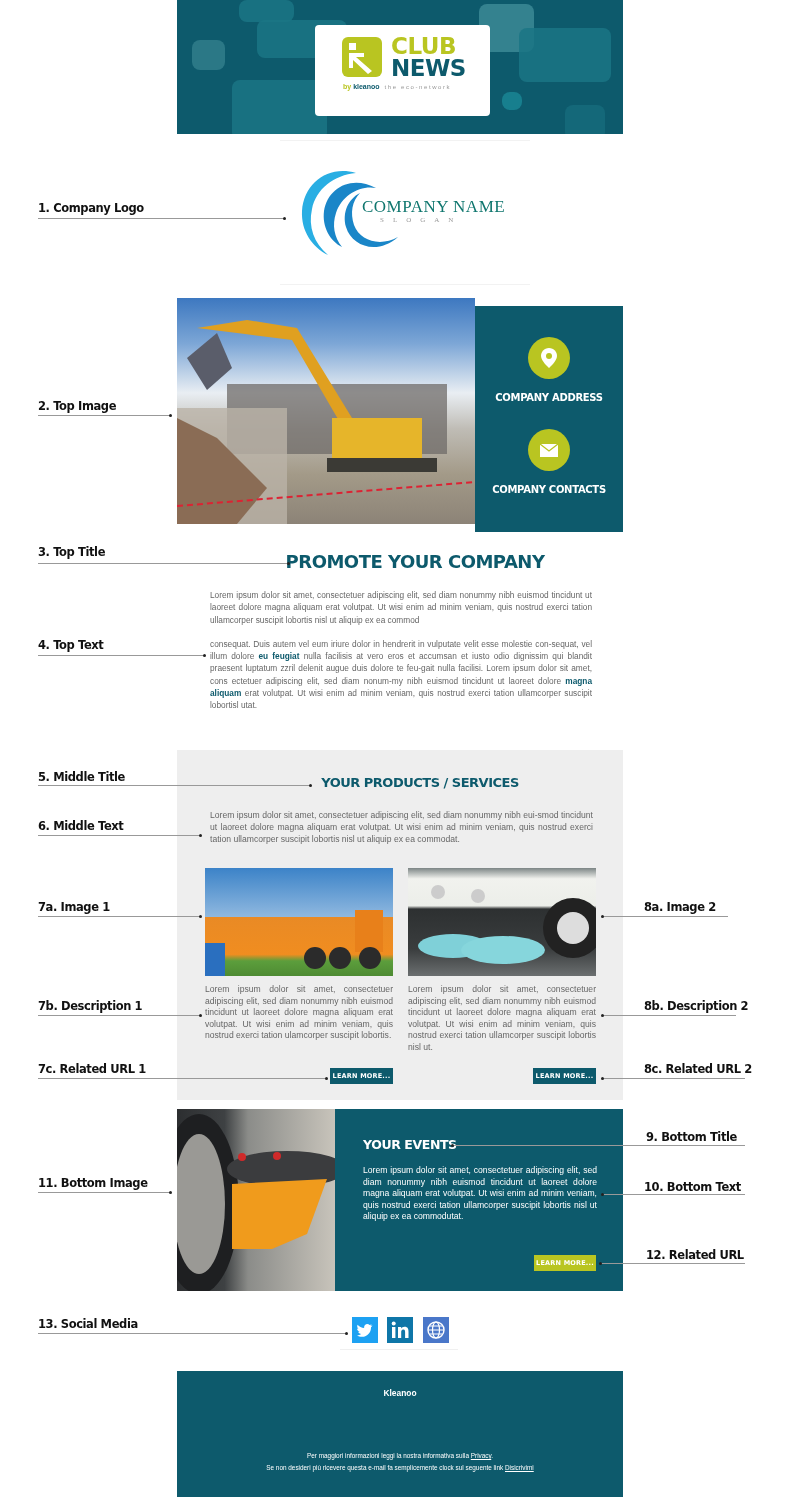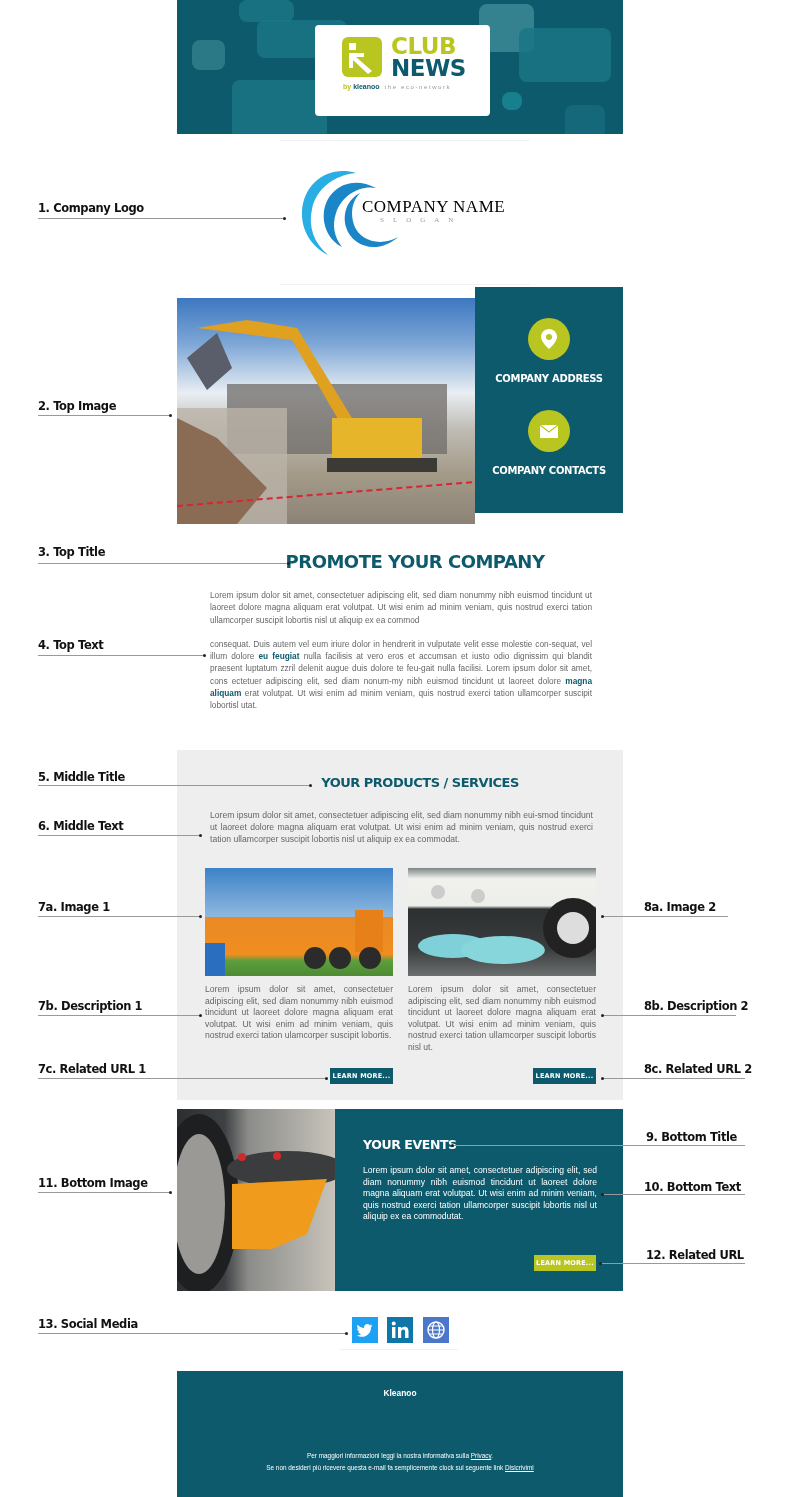--- a/index.html
+++ b/index.html
@@ -17,27 +17,27 @@
   .logo-club { position: absolute; left: 76px; top: 10px; font: bold 23px/22px "DejaVu Sans", sans-serif; color: #b9c521; letter-spacing: -0.5px; }
   .logo-news { position: absolute; left: 76px; top: 32px; font: bold 23px/22px "DejaVu Sans", sans-serif; color: #0d5a6c; letter-spacing: -0.5px; }
   .logo-by { position: absolute; left: 28px; top: 58px; font-size: 7px; white-space: nowrap; }
   .logo-by .by { color: #b9c521; font-weight: bold; }
   .logo-by .kl { color: #0d5a6c; font-weight: bold; }
   .logo-by .eco { color: #999; letter-spacing: 1.6px; font-size: 6px; margin-left: 3px; }
 
   
   .company-logo { left: 280px; top: 140px; width: 250px; height: 145px; border-top: 1px solid #f2f2f2; border-bottom: 1px solid #f2f2f2; }
   .company-logo svg { position: absolute; left: 18px; top: 22px; }
-  .cname { position: absolute; left: 82px; top: 56px; font: 17px "Liberation Serif", serif; color: #000000; letter-spacing: 0.5px; white-space: nowrap; }
+  .cname { position: absolute; left: 82px; top: 56px; font: 17px "Liberation Serif", serif; color: #0f766e; letter-spacing: 0.5px; white-space: nowrap; }
   .cslogan { position: absolute; left: 100px; top: 75px; font: 7px "Liberation Serif", serif; color: #999; letter-spacing: 9px; white-space: nowrap; }
 
   
   .top-img { left: 177px; top: 298px; width: 298px; height: 226px; overflow: hidden;
     background: linear-gradient(180deg, #3d78c0 0%, #7ca6d6 20%, #e9eef3 42%, #bfbcb5 58%, #a39a88 78%, #8c8377 100%); }
-  .top-panel { left: 475px; top: 287px; width: 148px; height: 226px; background: #0d5a6c; }
+  .top-panel { left: 475px; top: 306px; width: 148px; height: 226px; background: #0d5a6c; }
   .circle { position: absolute; width: 42px; height: 42px; border-radius: 50%; background: #b9c521; left: 53px; }
   .circle svg { position: absolute; left: 11px; top: 10px; }
   .panel-label { position: absolute; left: 0; width: 148px; text-align: center; font: bold 10px "DejaVu Sans", sans-serif; color: #fff; letter-spacing: -0.3px; }
 
   
   .h-teal { font-family: "DejaVu Sans", sans-serif; font-weight: bold; color: #0d5a6c; letter-spacing: -0.5px; white-space: nowrap; }
   .top-title { left: 177px; top: 551px; width: 446px; text-align: center; font-size: 18px; padding-left: 30px; }
   .top-text { left: 210px; top: 589px; width: 382px; font-size: 8.3px; line-height: 12.3px; color: #666; text-align: justify; }
   .top-text p { margin-bottom: 12px; }
   .top-text b { color: #0d5a6c; }

